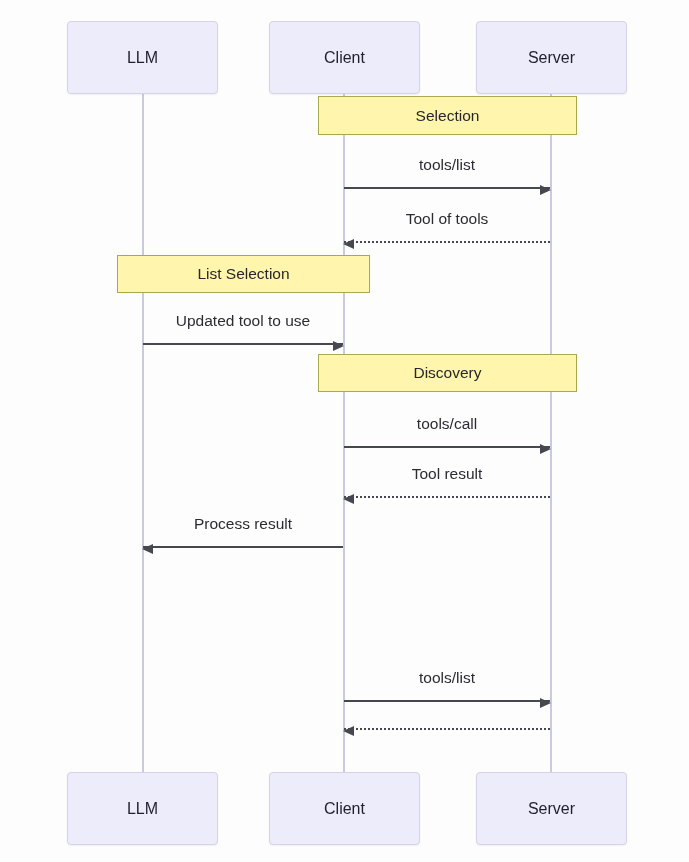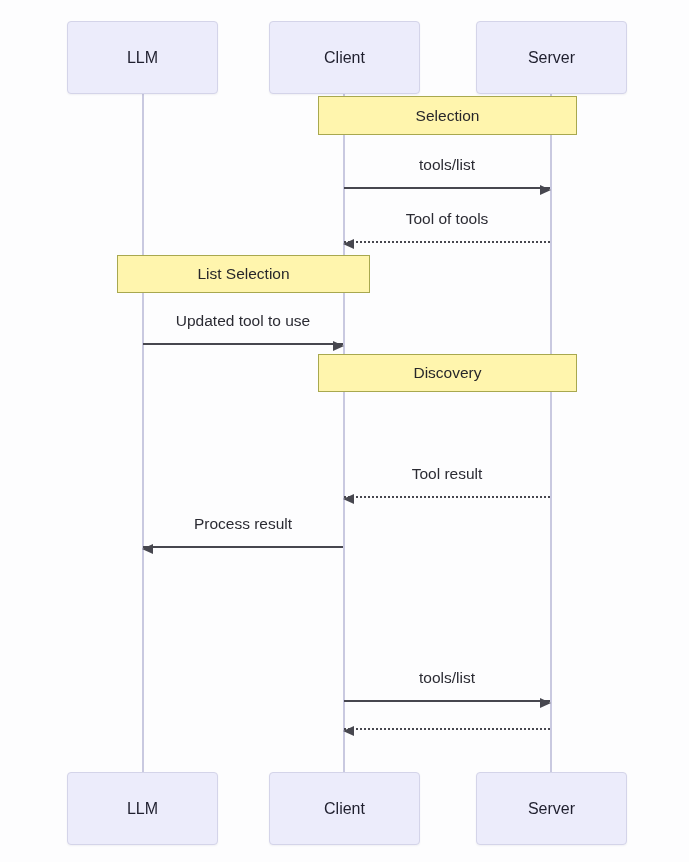--- a/index.html
+++ b/index.html
@@ -157,20 +157,26 @@
       </div>
   </div>
 
   <div class="msg" style="left:143px; top:310px; width:200px">
     <div class="msg-label">Updated tool to use</div>
     <div class="msg-line solid">
         <span class="head-right"></span>
       </div>
   </div>
 
+  <div class="msg" style="left:344px; top:413px; width:206px">
+    <div class="msg-label">tools/call</div>
+    <div class="msg-line solid">
+        <span class="head-right"></span>
+      </div>
+  </div>
 
   <div class="msg" style="left:143px; top:513px; width:200px">
     <div class="msg-label">Process result</div>
     <div class="msg-line solid">
         <span class="head-left"></span>
       </div>
   </div>
 
   <div class="msg" style="left:344px; top:463px; width:206px">
     <div class="msg-label">Tool result</div>

